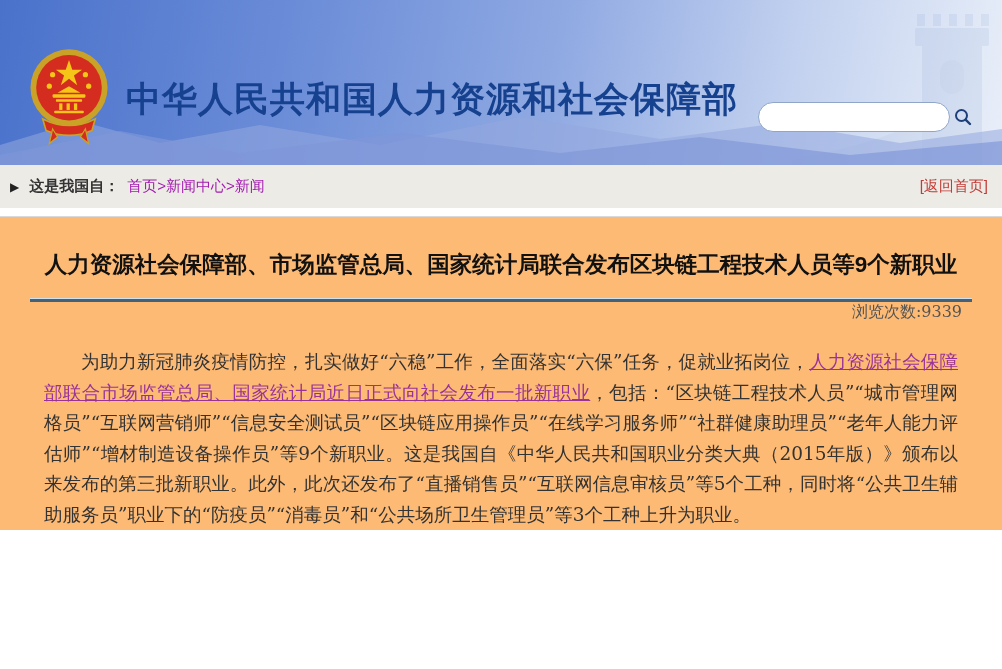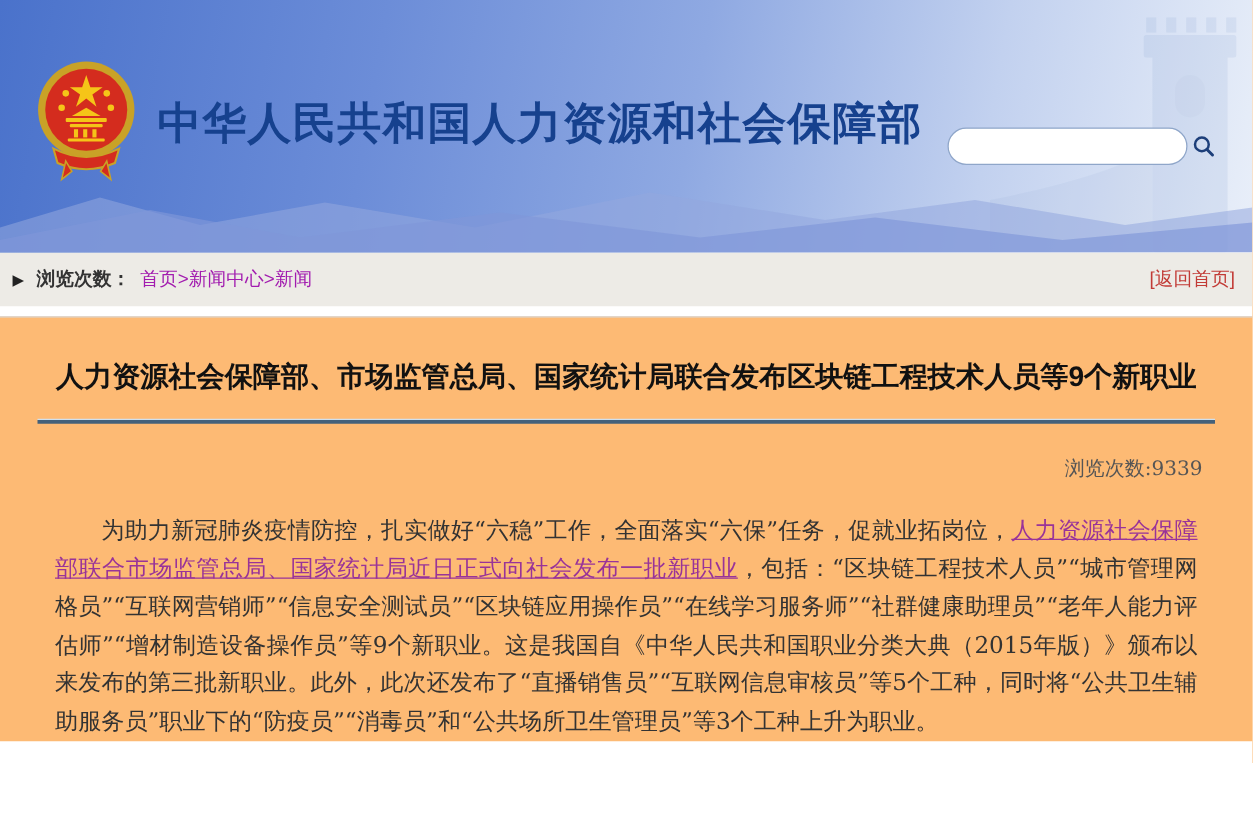--- a/index.html
+++ b/index.html
@@ -5,21 +5,21 @@
   * { box-sizing: border-box; }
   html,body { margin:0; padding:0; }
   body {
     width:1002px; height:669px; overflow:hidden; background:#fff;
     font-family:"Liberation Sans", sans-serif;
     position:relative;
   }
 
   
   .header {
-    position:relative; height:202px;
+    position:relative; height:165px;
     background:linear-gradient(100deg,#4a72cb 0%,#6c8dd8 30%,#8fa9e2 55%,#c2d1ef 78%,#e9eff9 100%);
     overflow:hidden;
   }
   .greatwall {
     position:absolute; right:0; top:0; height:202px; width:230px; opacity:.5;
     pointer-events:none;
   }
   .mountains { position:absolute; left:0; bottom:0; width:1002px; height:62px; pointer-events:none; }
   .brand { position:absolute; left:28px; top:40px; display:flex; align-items:center; }
   .emblem { width:82px; height:112px; margin-right:16px; }
@@ -73,21 +73,21 @@
     margin-top:17px; display:flex; justify-content:center; gap:66px;
     font-size:15px; color:#333; font-family:"DejaVu Serif", serif;
   }
   .meta-item { white-space:nowrap; }
   .print-link { color:#333; text-decoration:none; cursor:pointer; }
   .divider {
     margin-top:17px; height:4px;
     border-top:1px solid #cfe0ee; border-bottom:3px solid #44617a;
   }
   .views-row {
-    margin-top:26px; text-align:right; padding-right:10px;
+    text-align:right; padding-right:10px;
     font-size:16px; color:#555; font-family:"DejaVu Serif", serif;
   }
   .article-body {
     margin-top:24px; font-size:18.5px; line-height:30.5px; color:#333;
     font-family:"DejaVu Serif", serif; text-align:justify;
   }
   .article-body p { margin:14px; text-indent:2em; }
   .body-link { color:#993399; text-decoration:underline; cursor:pointer; }
 </style>
 </head>
@@ -150,21 +150,21 @@
       <svg width="20" height="20" viewBox="0 0 20 20">
         <circle cx="8.5" cy="8.5" r="5.5" fill="none" stroke="#1d3f7a" stroke-width="2"></circle>
         <line x1="12.8" y1="12.8" x2="17" y2="17" stroke="#1d3f7a" stroke-width="2.4" stroke-linecap="round"></line>
       </svg>
     </button>
   </div>
 </div>
 
 <div class="breadcrumb">
   <span class="crumb-arrow">▶</span>
-  <span class="crumb-label">浏览次数：</span>
+  <span class="crumb-label">这是我国自：</span>
   <span class="crumb-path">首页&gt;新闻中心&gt;新闻</span>
   <span class="crumb-spacer"></span>
   <a class="return-home">[返回首页]</a>
 </div>
 
 <div class="content">
 
   <h1 class="article-title">人力资源社会保障部、市场监管总局、国家统计局联合发布区块链工程技术人员等9个新职业</h1>
 
 

